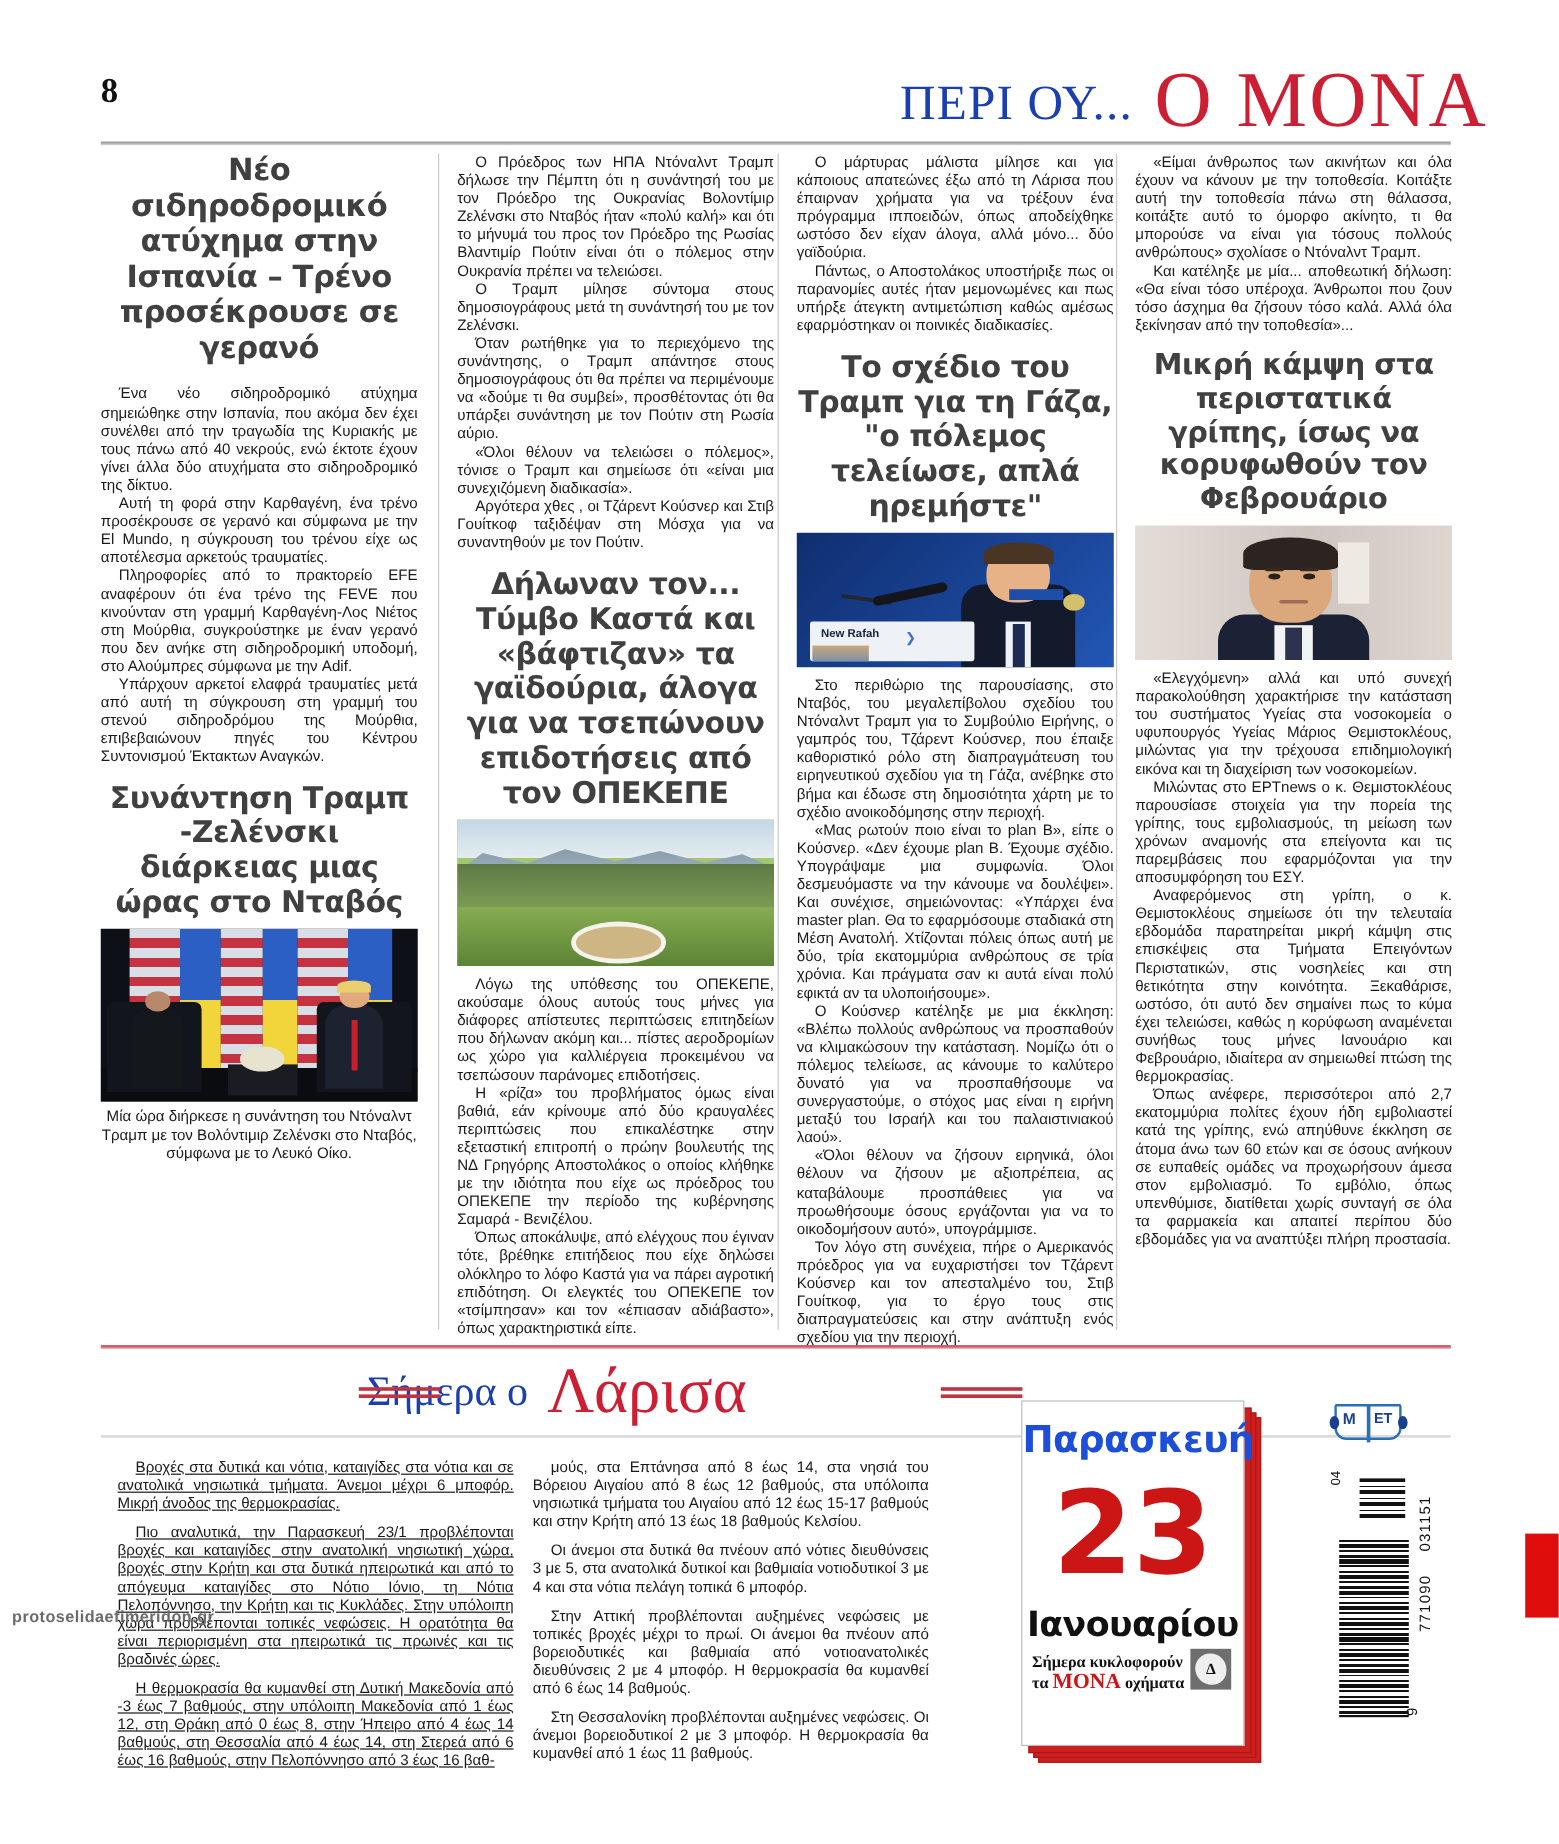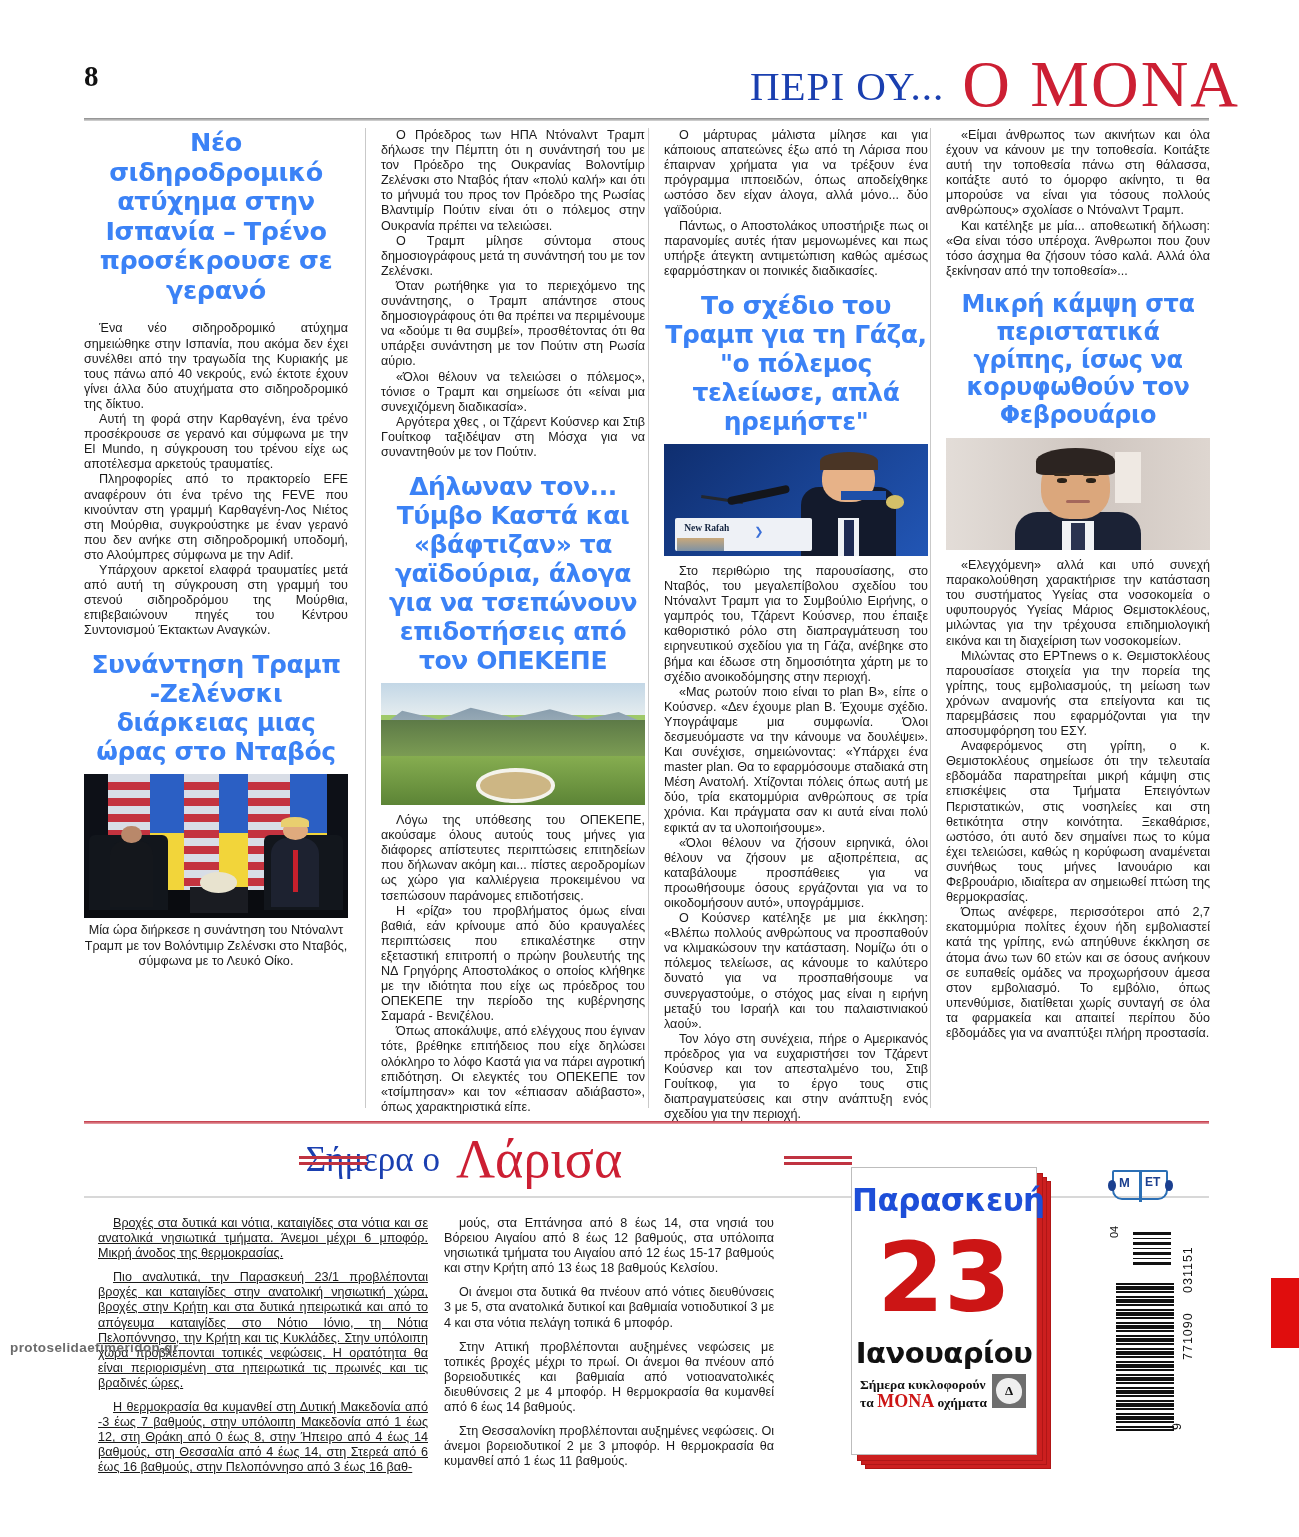--- a/index.html
+++ b/index.html
@@ -54,21 +54,21 @@
 
   .vrule {
     position:absolute; top:128px; width:1px; height:980px;
     background:#c9c9c9;
   }
 
   
   .hl {
     font-family:"DejaVu Sans", sans-serif;
     font-weight:bold;
-    color:#3b82f6;
+    color:#404040;
     text-align:center;
     line-height:1.16;
     letter-spacing:-0.4px;
   }
   .hl.size-a { font-size:25.5px; }
   .hl.size-b { font-size:25px; }
   .hl.size-c { font-size:24px; }
 
   
   .body-text {
@@ -210,21 +210,21 @@
   .ph-kush .mic { position:absolute; left:24%; top:42%; width:24%; height:7%;
     background:#14161b; border-radius:4px; transform:rotate(-12deg); }
   .ph-kush .micstem { position:absolute; left:14%; top:48%; width:16%; height:3%;
     background:#23272e; transform:rotate(8deg); }
   .ph-kush .lowerthird {
     position:absolute; left:4%; bottom:4%; width:52%; height:30%;
     background:#eef1f6; border-radius:2px;
   }
   .ph-kush .lowerthird .lt-text {
     position:absolute; left:7%; top:14%;
-    font-family:Liberation Serif, serif;
+    font-family:Liberation Sans, sans-serif;
     font-weight:bold; font-size:9.5px; color:#13233f;
   }
   .ph-kush .lowerthird .arrow {
     position:absolute; left:58%; top:22%; color:#3a6fd8; font-size:11px; font-weight:bold;
   }
   .ph-kush .lowerthird .thumb {
     position:absolute; left:2%; bottom:2%; width:34%; height:38%;
     background:linear-gradient(to bottom,#c9a87a,#7d92a6);
   }
   .ph-kush .badge {
@@ -528,22 +528,22 @@
         <span class="lt-text">New Rafah</span>
         <span class="arrow">❯</span>
         <div class="thumb"></div>
       </div>
     </div>
     <div class="sp8"></div>
 
     <div class="body-text">
       <p>Στο περιθώριο της παρουσίασης, στο Νταβός, του μεγαλεπίβολου σχεδίου του Ντόναλντ Τραμπ για το Συμβούλιο Ειρήνης, ο γαμπρός του, Τζάρεντ Κούσνερ, που έπαιξε καθοριστικό ρόλο στη διαπραγμάτευση του ειρηνευτικού σχεδίου για τη Γάζα, ανέβηκε στο βήμα και έδωσε στη δημοσιότητα χάρτη με το σχέδιο ανοικοδόμησης στην περιοχή.</p>
       <p>«Μας ρωτούν ποιο είναι το plan B», είπε ο Κούσνερ. «Δεν έχουμε plan B. Έχουμε σχέδιο. Υπογράψαμε μια συμφωνία. Όλοι δεσμευόμαστε να την κάνουμε να δουλέψει». Και συνέχισε, σημειώνοντας: «Υπάρχει ένα master plan. Θα το εφαρμόσουμε σταδιακά στη Μέση Ανατολή. Χτίζονται πόλεις όπως αυτή με δύο, τρία εκατομμύρια ανθρώπους σε τρία χρόνια. Και πράγματα σαν κι αυτά είναι πολύ εφικτά αν τα υλοποιήσουμε».</p>
+      <p>Ο Κούσνερ κατέληξε με μια έκκληση: «Βλέπω πολλούς ανθρώπους να προσπαθούν να κλιμακώσουν την κατάσταση. Νομίζω ότι ο πόλεμος τελείωσε, ας κάνουμε το καλύτερο δυνατό για να προσπαθήσουμε να συνεργαστούμε, ο στόχος μας είναι η ειρήνη μεταξύ του Ισραήλ και του παλαιστινιακού λαού».</p>
       <p>«Όλοι θέλουν να ζήσουν ειρηνικά, όλοι θέλουν να ζήσουν με αξιοπρέπεια, ας καταβάλουμε προσπάθειες για να προωθήσουμε όσους εργάζονται για να το οικοδομήσουν αυτό», υπογράμμισε.</p>
-      <p>Ο Κούσνερ κατέληξε με μια έκκληση: «Βλέπω πολλούς ανθρώπους να προσπαθούν να κλιμακώσουν την κατάσταση. Νομίζω ότι ο πόλεμος τελείωσε, ας κάνουμε το καλύτερο δυνατό για να προσπαθήσουμε να συνεργαστούμε, ο στόχος μας είναι η ειρήνη μεταξύ του Ισραήλ και του παλαιστινιακού λαού».</p>
       <p>Τον λόγο στη συνέχεια, πήρε ο Αμερικανός πρόεδρος για να ευχαριστήσει τον Τζάρεντ Κούσνερ και τον απεσταλμένο του, Στιβ Γουίτκοφ, για το έργο τους στις διαπραγματεύσεις και στην ανάπτυξη ενός σχεδίου για την περιοχή.</p>
     </div>
   </div>
 
   <div class="col" id="col4">
     <div class="body-text">
       <p>«Είμαι άνθρωπος των ακινήτων και όλα έχουν να κάνουν με την τοποθεσία. Κοιτάξτε αυτή την τοποθεσία πάνω στη θάλασσα, κοιτάξτε αυτό το όμορφο ακίνητο, τι θα μπορούσε να είναι για τόσους πολλούς ανθρώπους» σχολίασε ο Ντόναλντ Τραμπ.</p>
       <p>Και κατέληξε με μία... αποθεωτική δήλωση: «Θα είναι τόσο υπέροχα. Άνθρωποι που ζουν τόσο άσχημα θα ζήσουν τόσο καλά. Αλλά όλα ξεκίνησαν από την τοποθεσία»...</p>
     </div>
 

